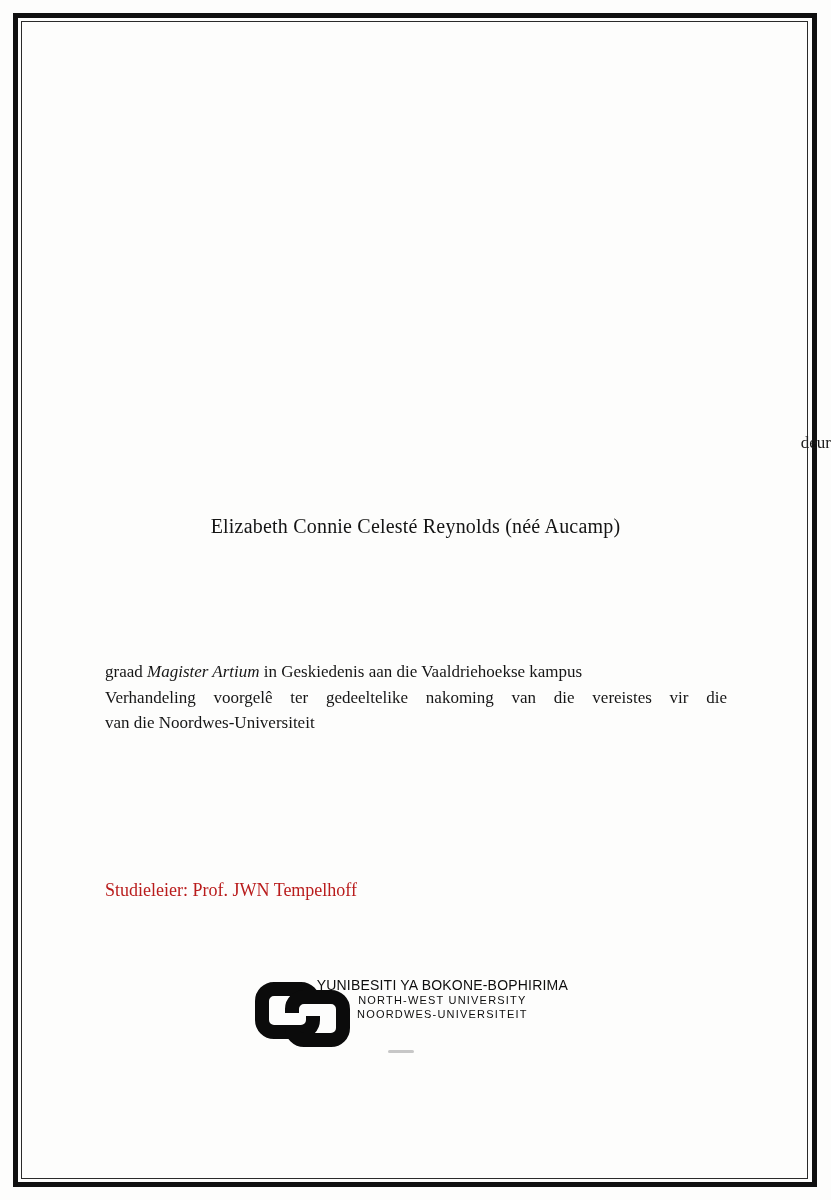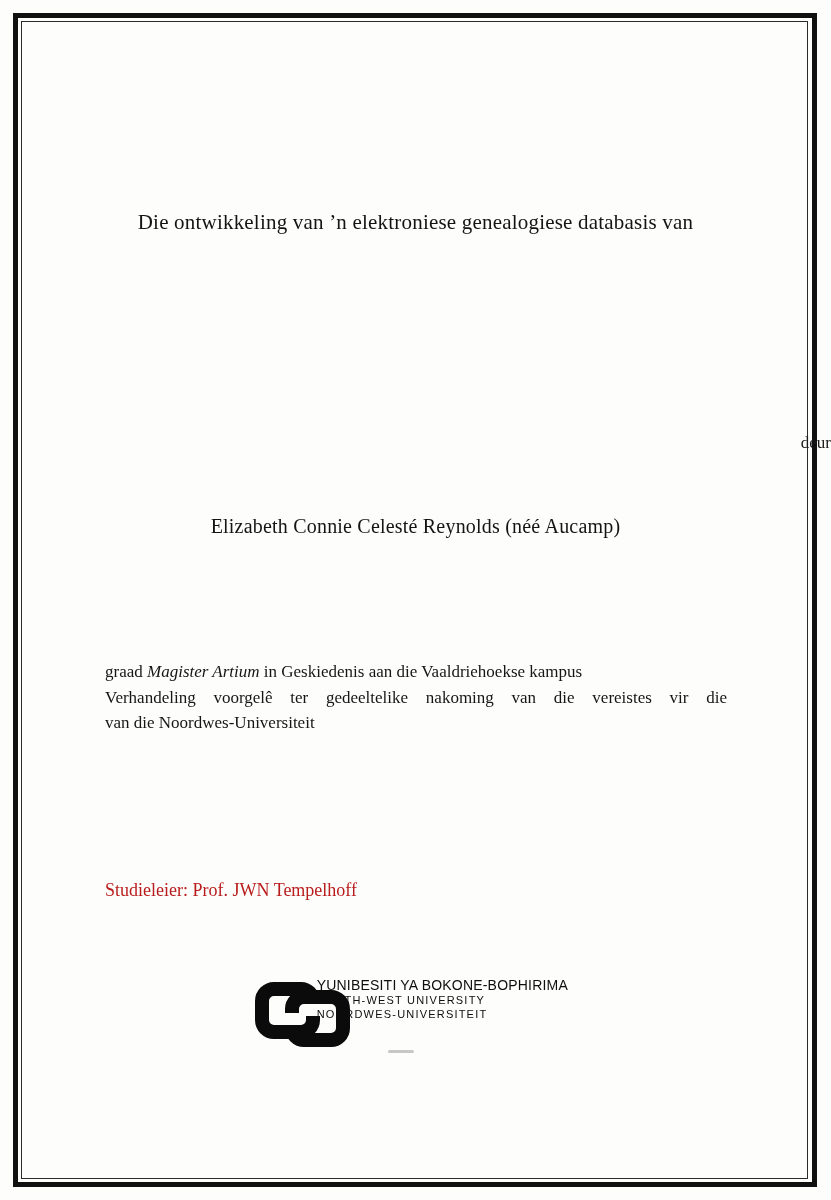--- a/index.html
+++ b/index.html
@@ -75,21 +75,21 @@
     line-height: 26px;
     color: #b91c1c;
   }
 
   .logo { position: absolute; left: 0; top: 0; width: 100%; height: 100%; pointer-events: none; }
   .logo-mark { position: absolute; left: 255px; top: 982px; width: 95px; height: 68px; }
   .logo-text {
     position: absolute;
     top: 978px;
     right: 263px;
-    text-align: left;
+    text-align: center;
     font-family: "Liberation Sans", "DejaVu Sans", sans-serif;
     color: #0e0e0e;
     white-space: nowrap;
   }
   .logo-text .lt { display: block; line-height: 14.6px; }
   .logo-text .lt1 { font-size: 14px; letter-spacing: 0.2px; }
   .logo-text .lt2, .logo-text .lt3 { font-size: 11px; letter-spacing: 1.2px; }
 
   .scan-artifact {
     position: absolute;
@@ -102,21 +102,20 @@
 </style>
 </head>
 <body>
 
 <div class="page">
 
   <div class="frame-outer"></div>
   <div class="frame-inner"></div>
 
   <h1 class="title">
-    <span class="tline">Die ontwikkeling van ’n elektroniese genealogiese databasis van</span>
   </h1>
 
   <div class="byline">deur</div>
 
   <div class="author">Elizabeth Connie Celesté Reynolds (néé Aucamp)</div>
 
   <div class="submission">
     <span class="sline"><span>graad </span><em>Magister Artium</em><span> in Geskiedenis aan die Vaaldriehoekse kampus</span></span>
     <span class="sline justify">Verhandeling voorgelê ter gedeeltelike nakoming van die vereistes vir die</span>
     <span class="sline">van die Noordwes-Universiteit</span>

